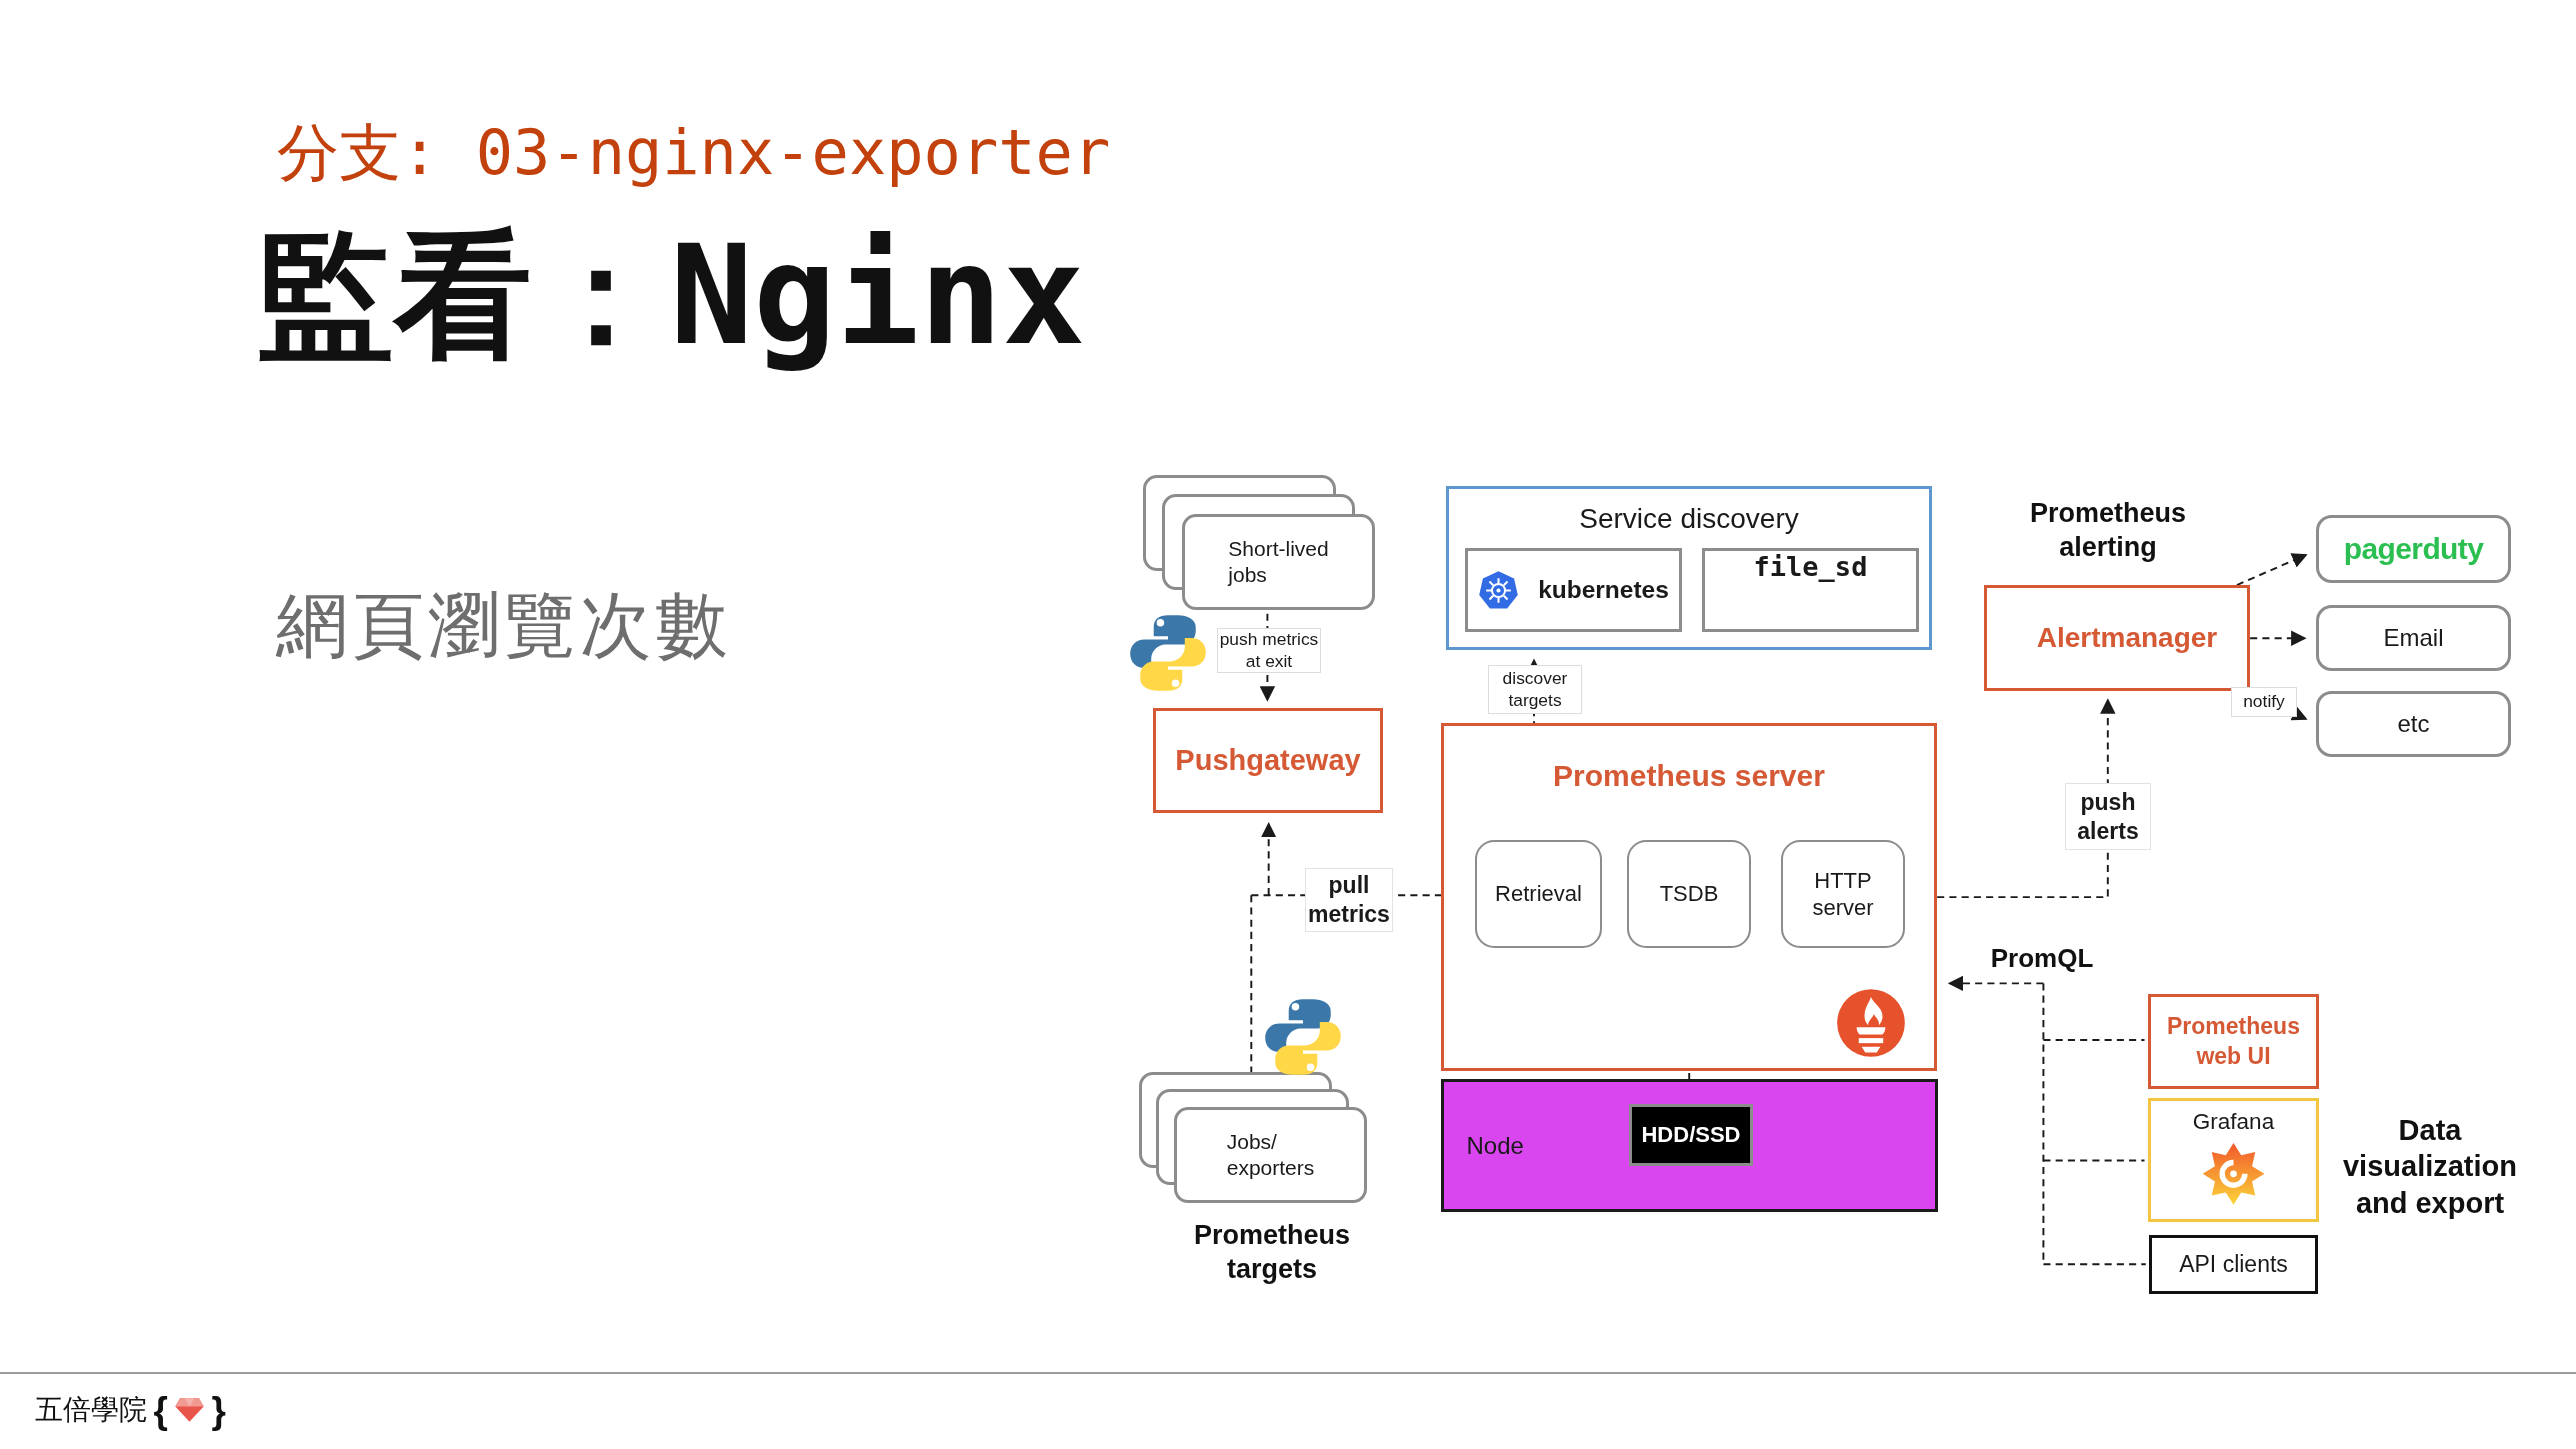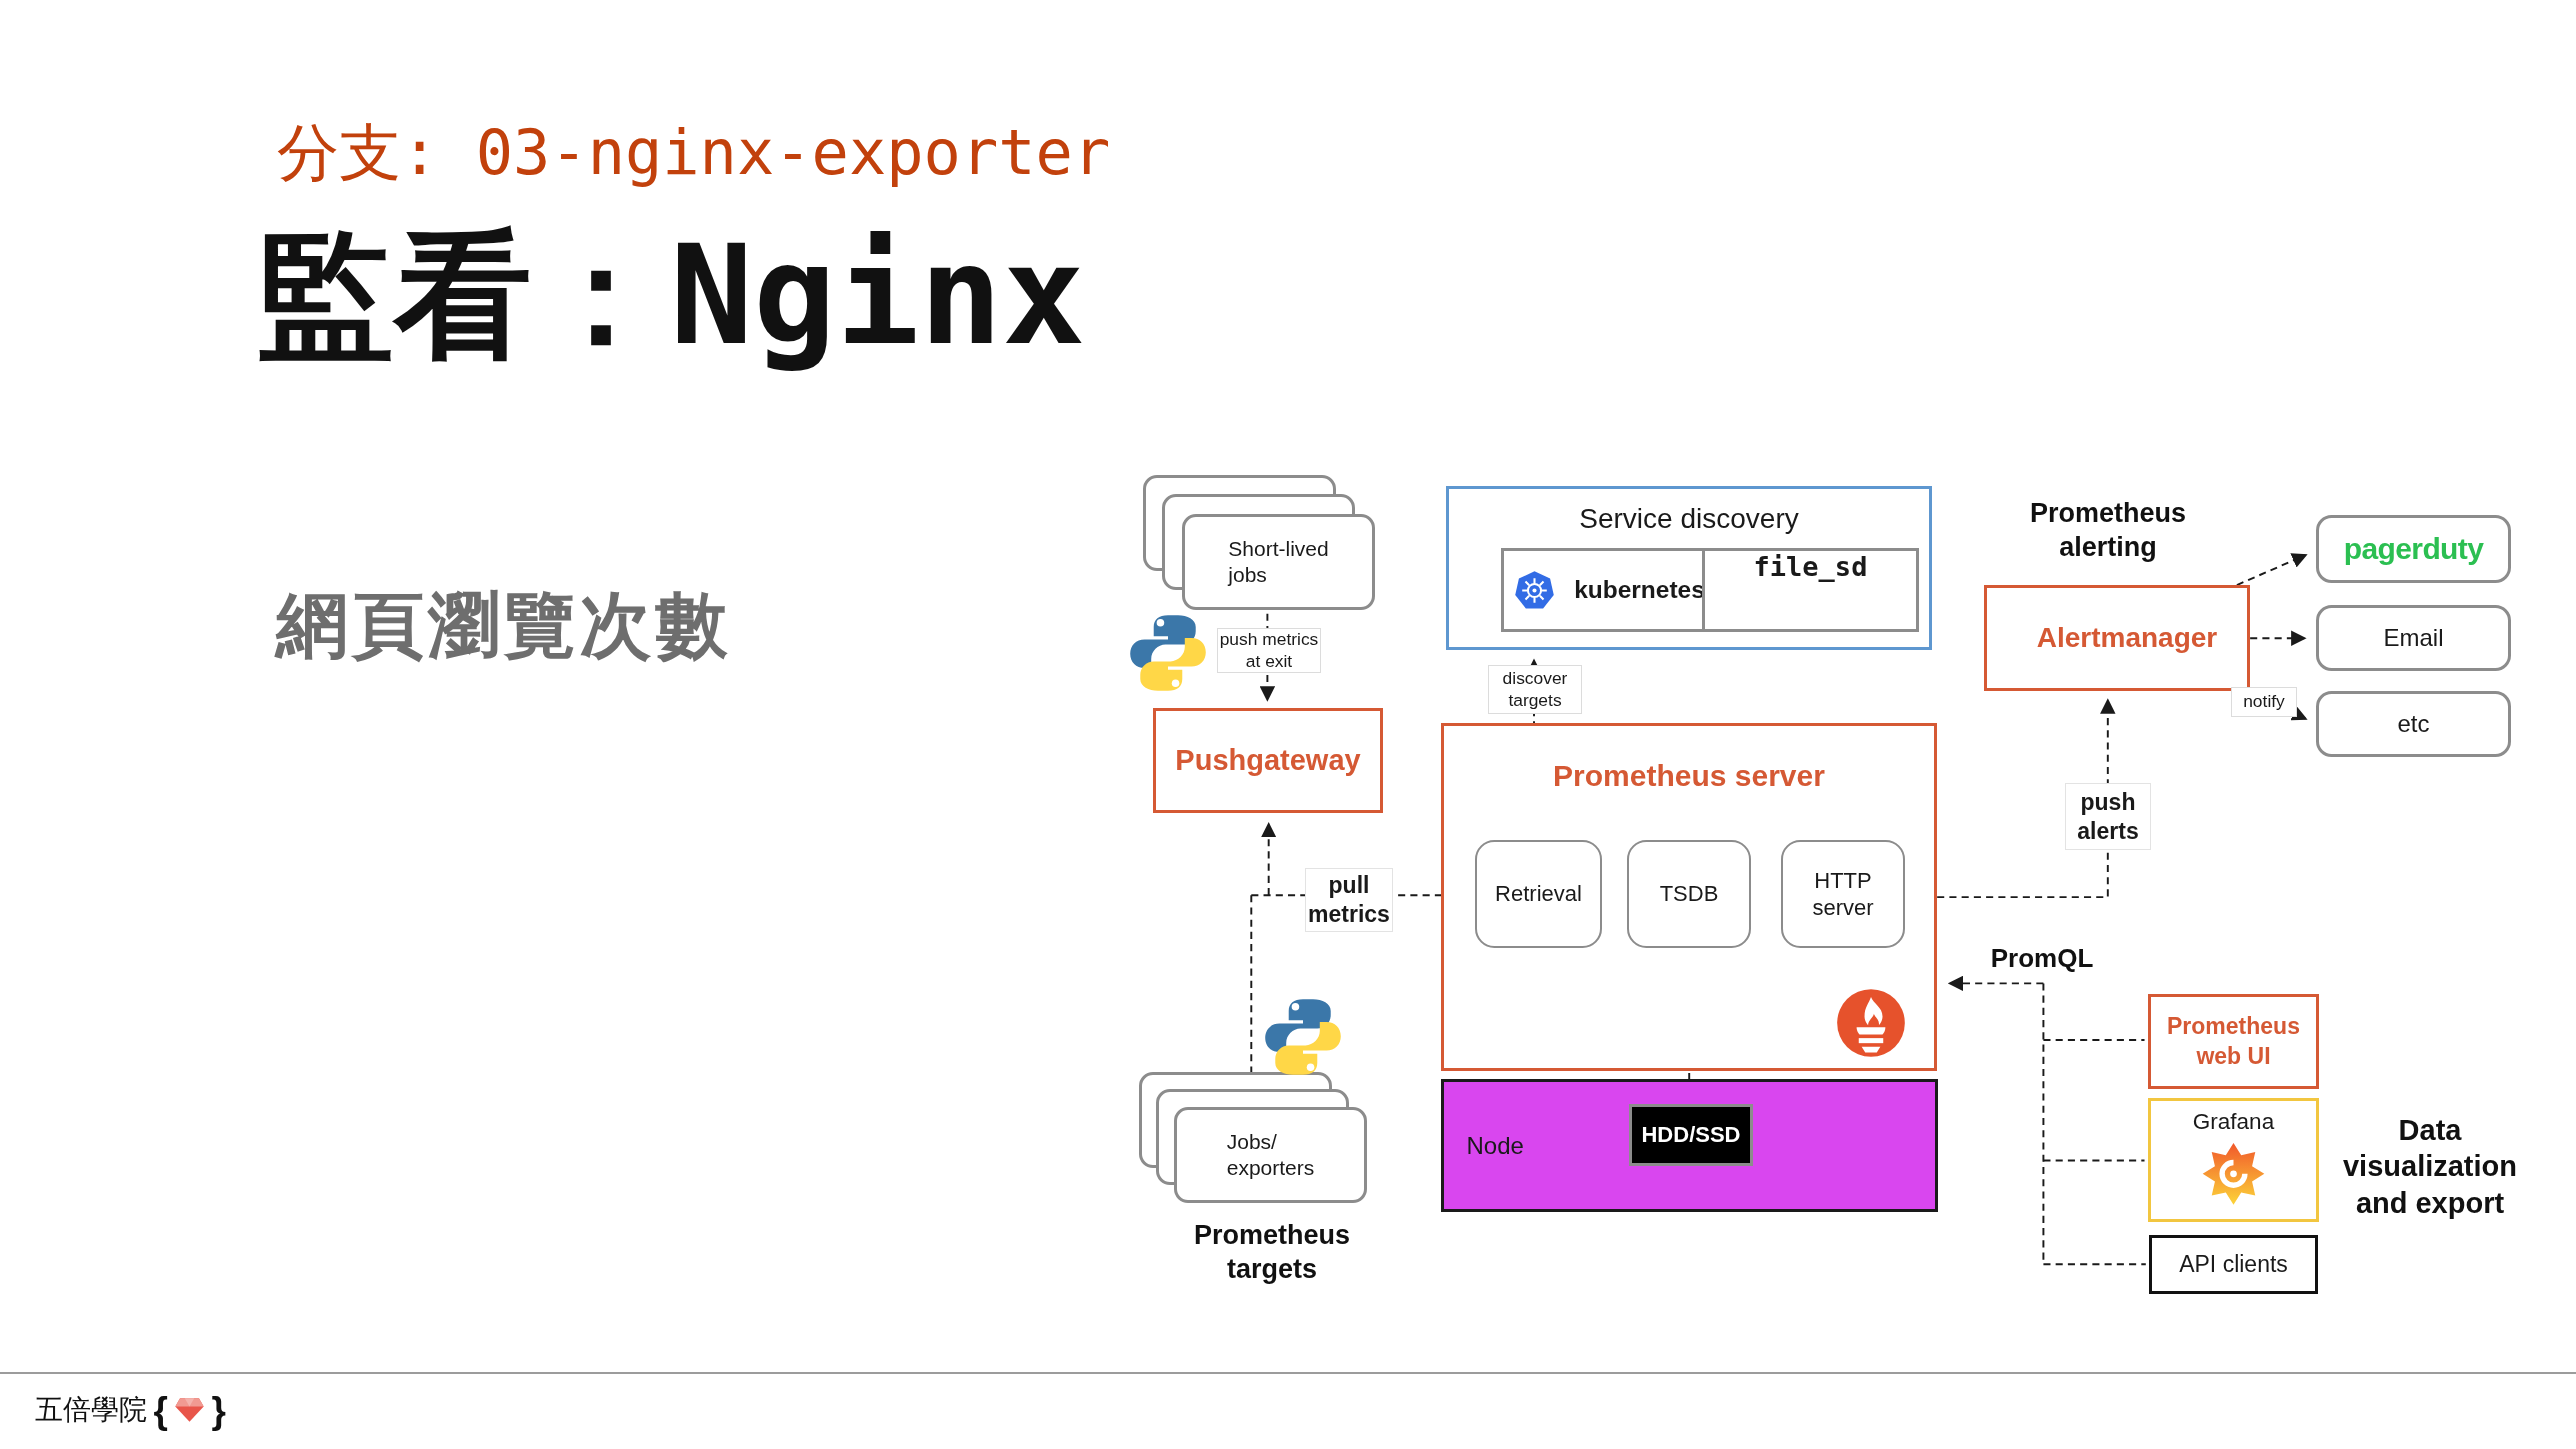--- a/index.html
+++ b/index.html
@@ -3,21 +3,21 @@
 <meta charset="utf-8">
 <style>
   html,body{margin:0;padding:0;background:#fff;}
   .slide{position:relative;width:2576px;height:1449px;background:#ffffff;overflow:hidden;
          font-family:"Liberation Sans","DejaVu Sans",sans-serif;color:#1a1a1a;}
   
   .branch{position:absolute;left:277px;top:111px;font-family:"DejaVu Sans Mono","Liberation Mono",monospace;
           font-size:62px;color:#c2410c;white-space:nowrap;}
   .title{position:absolute;left:256px;top:213px;font-family:"DejaVu Sans Mono","Liberation Mono",monospace;
          font-size:138px;font-weight:700;color:#111;white-space:nowrap;line-height:1.2;margin:0;}
-  .subtitle{position:absolute;left:276px;top:578px;font-size:72px;color:#6e6e6e;white-space:nowrap;letter-spacing:3.9px;font-weight:bold;}
+  .subtitle{position:absolute;left:276px;top:578px;font-size:72px;color:#6e6e6e;white-space:nowrap;letter-spacing:3.9px;}
   
   .abs{position:absolute;box-sizing:border-box;}
   .box{position:absolute;box-sizing:border-box;background:#fff;display:flex;flex-direction:column;
        align-items:center;justify-content:center;text-align:center;z-index:2;}
   .gray-border{border:3.2px solid #8c8c8c;}
   .orange-border{border:3.9px solid #d55934;}
   .rounded{border-radius:19.3px;}
   .rounded-sm{border-radius:15.5px;}
   .lbl{font-size:21px;line-height:1.25;color:#1a1a1a;}
   .lbl-lg{font-size:23px;color:#1a1a1a;}
@@ -94,21 +94,21 @@
     <span>push metrics</span>
     <span>at exit</span>
   </div>
 
   <div class="box orange-border" style="left:1153px;top:708px;width:230px;height:105px;">
     <span class="orange-text" style="font-size:29px;">Pushgateway</span>
   </div>
 
   <div class="box" style="left:1446px;top:486px;width:486px;height:164px;border:3.2px solid #5e97d0;justify-content:flex-start;">
     <div style="font-size:28px;margin-top:14px;">Service discovery</div>
-    <div style="position:absolute;left:16px;top:59px;width:217px;height:84px;border:3.2px solid #8c8c8c;box-sizing:border-box;display:flex;align-items:center;justify-content:center;gap:19px;background:#fff;margin-left:36px;">
+    <div style="position:absolute;left:16px;top:59px;width:217px;height:84px;border:3.2px solid #8c8c8c;box-sizing:border-box;display:flex;align-items:center;justify-content:center;gap:19px;background:#fff;">
       <svg width="41" height="41" viewBox="0 0 100 100">
         <polygon points="50,3 88,21 97,61 71,94 29,94 3,61 12,21" fill="#326ce5"></polygon>
         <circle cx="50" cy="50" r="16" fill="none" stroke="#fff" stroke-width="5"></circle>
         <path d="M50 20 V33 M50 67 V80 M20 50 H33 M67 50 H80 M28 28 l9 9 M72 28 l-9 9 M28 72 l9 -9 M72 72 l-9 -9" stroke="#fff" stroke-width="5"></path>
         <circle cx="50" cy="50" r="5" fill="#fff"></circle>
       </svg>
       <span style="font-size:24.5px;font-weight:700;">kubernetes</span>
     </div>
     <div style="position:absolute;left:253px;top:59px;width:217px;height:84px;border:3.2px solid #8c8c8c;box-sizing:border-box;display:flex;align-items:flex-start;justify-content:center;background:#fff;">
       <span style="font-family:'DejaVu Sans Mono','Liberation Mono',monospace;font-size:27px;font-weight:700;">file_sd</span>

